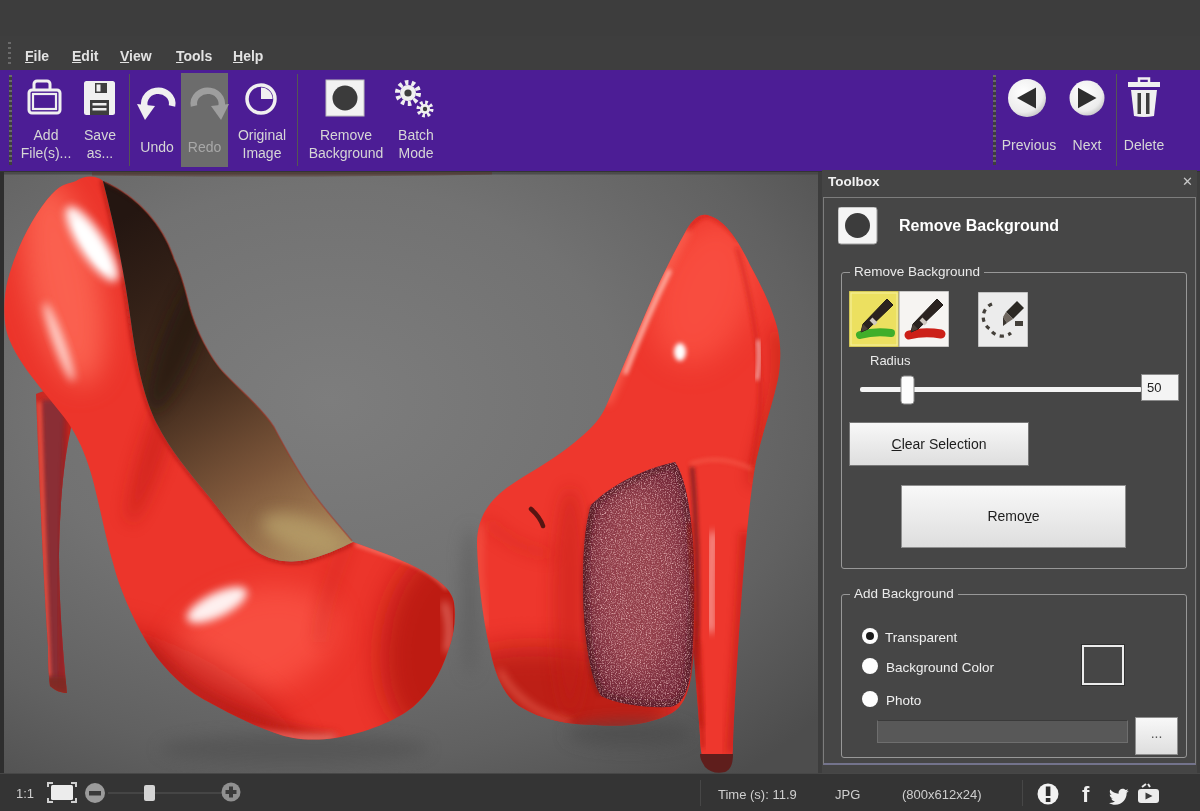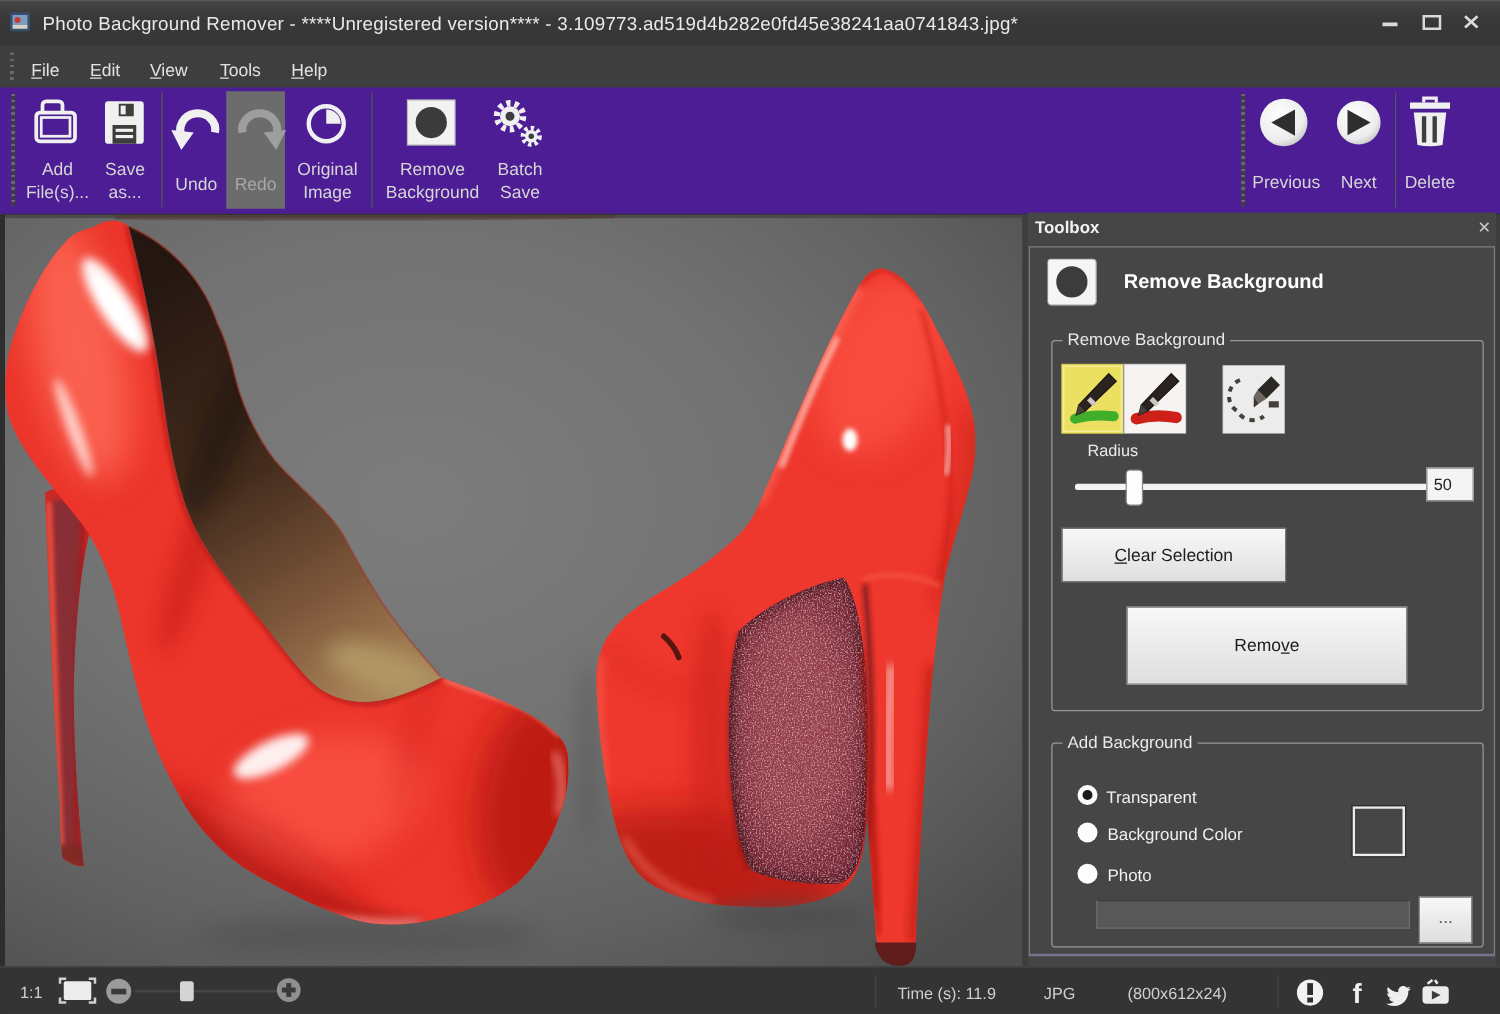--- a/index.html
+++ b/index.html
@@ -7,21 +7,21 @@
     font-family:"Liberation Sans", sans-serif; }
   #win { position:absolute; left:0; top:0; width:1200px; height:811px; background:#3d3d3d; }
   .abs { position:absolute; }
   
   #titlebar { position:absolute; left:0; top:0; width:1200px; height:36px;
     background:linear-gradient(#454545,#383838 40%,#363636); border-top:1px solid #565b63; }
   #titletext { position:absolute; left:34px; top:10px; font-size:15px; color:#e9e9e9;
     letter-spacing:0.2px; white-space:nowrap; }
   
   #menubar { position:absolute; left:0; top:36px; width:1200px; height:34px; background:#3e3e3e; }
-  .menu { position:absolute; top:12px; font-size:14px; color:#e2e2e2; }
+  .menu { position:absolute; top:12px; font-size:14px; color:#e2e2e2;font-weight:bold; }
   .menu u { text-decoration:underline; }
   
   #toolbar { position:absolute; left:0; top:70px; width:1200px; height:102px; background:#4c1d95;
     border-bottom:1px solid #343434; }
   .tlabel { position:absolute; text-align:center; color:#d6d6d6; font-size:14px; line-height:18px; white-space:pre-line; }
   .tsep { position:absolute; top:4px; width:1px; height:92px; background:#555; }
   .grip { position:absolute; top:5px; width:3px; height:90px;
     background:repeating-linear-gradient(#6a6a6a 0 2px, #3e3e3e 2px 5px); }
   
   #canvas { position:absolute; left:4px; top:172px; width:814px; height:601px; }
@@ -44,34 +44,20 @@
   
   #statusbar { position:absolute; left:0; top:773px; width:1200px; height:38px;
     background:#343434; border-top:1px solid #474747;padding-left:44px; }
   .stext { position:absolute; font-size:13px; color:#cfcfcf; }
   .ssep { position:absolute; top:6px; width:1px; height:26px; background:#474747; }
 </style>
 </head>
 <body>
 <div id="win">
 
-  <div id="titlebar">
-    <svg class="abs" style="left:8px;top:8px" width="17" height="17" viewBox="0 0 17 17">
-      <rect x="0" y="1" width="16" height="15" rx="2" fill="#35506e"></rect>
-      <rect x="2" y="3" width="12" height="8" fill="#7e9cc0"></rect>
-      <circle cx="6" cy="7" r="2.4" fill="#c23a34"></circle>
-      <rect x="2" y="11" width="12" height="3" fill="#d8d2c2"></rect>
-    </svg>
-    <div id="titletext">Photo Background Remover - ****Unregistered version**** - 3.109773.ad519d4b282e0fd45e38241aa0741843.jpg*</div>
-    <svg class="abs" style="left:1104px;top:8px" width="90" height="18" viewBox="0 0 90 18">
-      <rect x="2" y="9" width="12" height="3" fill="#d9d9d9"></rect>
-      <rect x="35" y="4" width="13" height="10" fill="none" stroke="#d9d9d9" stroke-width="2"></rect>
-      <path d="M68 4 L78 13 M78 4 L68 13" stroke="#d9d9d9" stroke-width="2.2"></path>
-    </svg>
-  </div>
 
   <div id="menubar">
     <div class="grip" style="left:8px;top:6px;height:22px"></div>
     <div class="menu" style="left:25px"><u>F</u>ile</div>
     <div class="menu" style="left:72px"><u>E</u>dit</div>
     <div class="menu" style="left:120px"><u>V</u>iew</div>
     <div class="menu" style="left:176px"><u>T</u>ools</div>
     <div class="menu" style="left:233px"><u>H</u>elp</div>
   </div>
 
@@ -153,21 +139,21 @@
 as...</div>
     <div class="tsep" style="left:129px"></div>
     <div class="tlabel" style="left:132px;top:68px;width:50px">Undo</div>
     <div class="tlabel" style="left:181px;top:68px;width:47px;color:#a8a8a8">Redo</div>
     <div class="tlabel" style="left:233px;top:56px;width:58px">Original
 Image</div>
     <div class="tsep" style="left:297px"></div>
     <div class="tlabel" style="left:302px;top:56px;width:88px">Remove
 Background</div>
     <div class="tlabel" style="left:390px;top:56px;width:52px">Batch
-Save</div>
+Mode</div>
     <div class="grip" style="left:993px"></div>
     <div class="tlabel" style="left:999px;top:66px;width:60px">Previous</div>
     <div class="tlabel" style="left:1062px;top:66px;width:50px">Next</div>
     <div class="tsep" style="left:1116px"></div>
     <div class="tlabel" style="left:1118px;top:66px;width:52px">Delete</div>
   </div>
 
   <div id="winframeL"></div>
   <div id="canvas">
   <svg width="814" height="601" viewBox="0 0 814 601">

